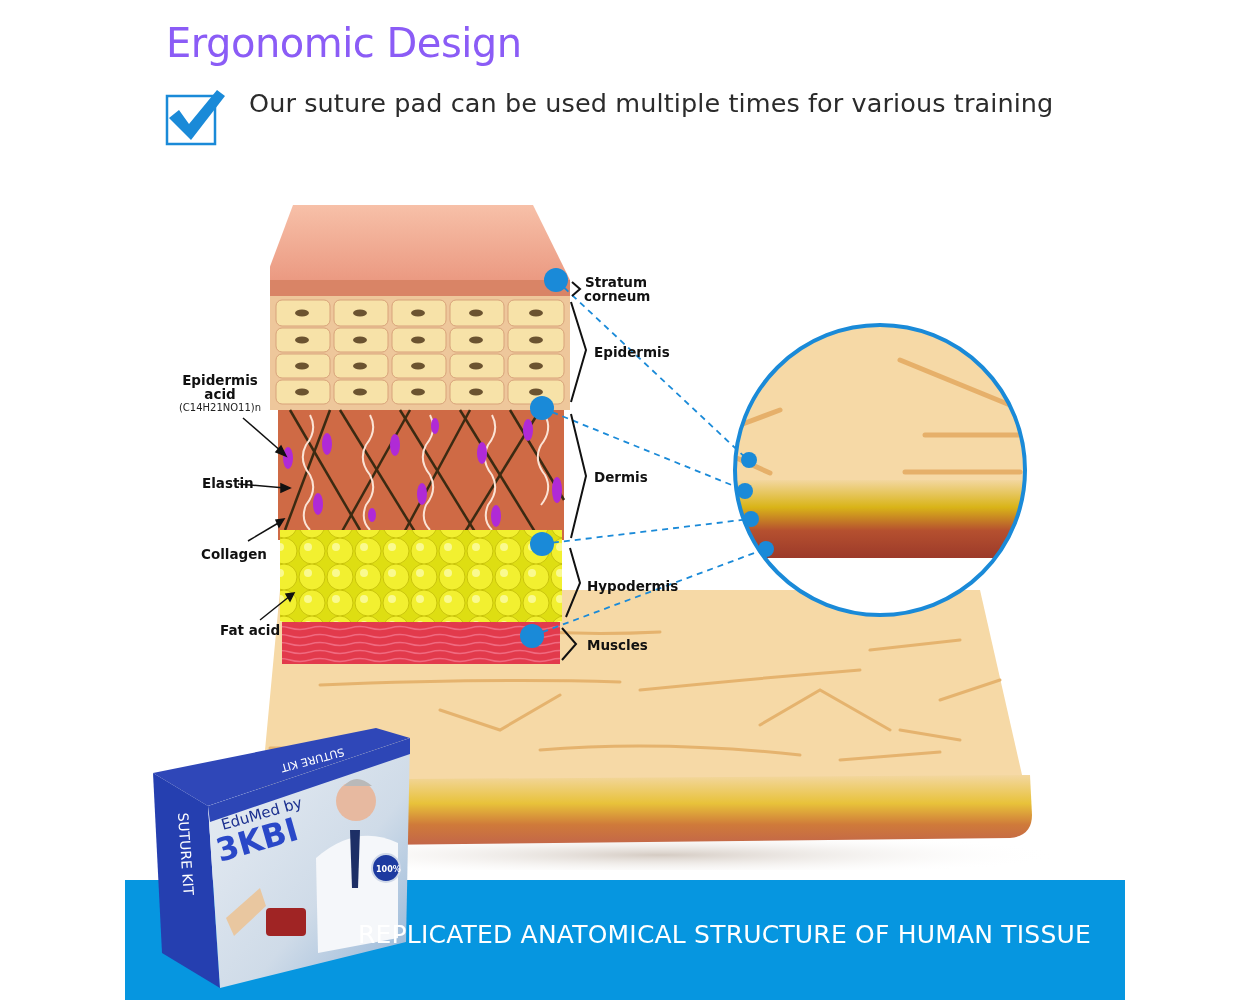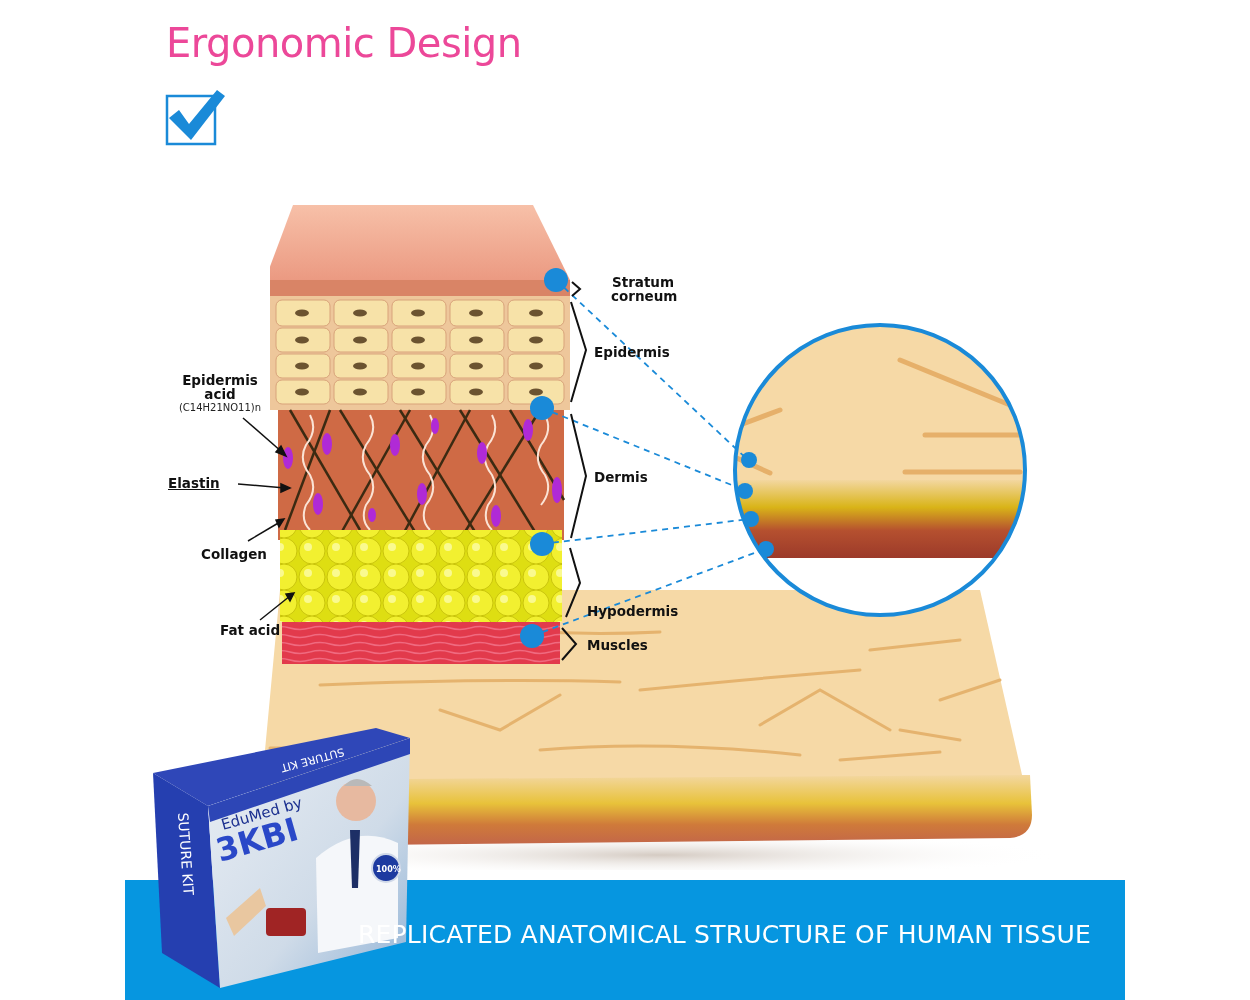--- a/index.html
+++ b/index.html
@@ -1,36 +1,37 @@
 <!DOCTYPE html>
 <html><head>
 <meta charset="utf-8">
 <style>
   html,body{margin:0;padding:0;background:#fff;}
   body{width:1250px;height:1000px;position:relative;overflow:hidden;font-family:"DejaVu Sans","Liberation Sans",sans-serif;}
   .abs{position:absolute;}
-  .title{left:166px;top:20px;font-size:40px;color:#ec4899;font-weight:normal;letter-spacing:-0.5px;}
+  .title{left:166px;top:20px;font-size:40px;color:#8b5cf6;font-weight:normal;letter-spacing:-0.5px;}
   .check{left:165px;top:88px;width:60px;height:60px;}
   .desc{left:249px;top:86px;width:880px;font-size:25.5px;line-height:35px;color:#2b2b2b;letter-spacing:0.1px;}
   .lbl{font-size:13.5px;font-weight:bold;color:#111;line-height:14px;}
   .lbl-sm{font-size:10px;font-weight:normal;color:#222;}
   .banner{left:125px;top:880px;width:1000px;height:120px;background:#0696e0;}
   .banner-text{left:358px;top:920px;font-size:25px;color:#fff;letter-spacing:0.2px;}
 </style>
 </head>
 <body>
 
 <div class="abs title">Ergonomic Design</div>
 
 <svg class="abs check" viewBox="0 0 60 60">
   <rect x="2" y="8" width="48" height="48" fill="#fff" stroke="#1a8ad8" stroke-width="2.5"></rect>
   <path d="M4 30 L14 22 L24 36 L52 2 L60 8 L26 52 Z" fill="#1a8ad8"></path>
 </svg>
 
 <div class="abs desc">
+  <div>Our suture pad can be used multiple times for various training</div>
 </div>
 
 <div class="abs banner"></div>
 
 <svg class="abs" style="left:240px;top:570px;" width="820" height="300" viewBox="0 0 820 300">
   <defs>
     <linearGradient id="padEdge" x1="0" y1="0" x2="0" y2="1">
       <stop offset="0" stop-color="#f3d7a0"></stop>
       <stop offset="0.4" stop-color="#e8c23a"></stop>
       <stop offset="0.7" stop-color="#cf7a3a"></stop>
@@ -228,31 +229,31 @@
     <line x1="260" y1="620" x2="290" y2="596"></line>
     <polygon points="294,593 286,594 290,601"></polygon>
   </g>
 </svg>
 
 <div class="abs lbl" style="left:165px;top:373px;width:110px;text-align:center;">
   <div>Epidermis</div>
   <div>acid</div>
   <div class="lbl-sm">(C14H21NO11)n</div>
 </div>
-<div class="abs lbl" style="left:168px;top:476px;text-decoration:underline;">Elastin</div>
+<div class="abs lbl" style="left:202px;top:476px;">Elastin</div>
 <div class="abs lbl" style="left:201px;top:547px;">Collagen</div>
 <div class="abs lbl" style="left:220px;top:623px;">Fat acid</div>
 
-<div class="abs lbl" style="left:611px;top:275px;text-align:center;width:64px;">
+<div class="abs lbl" style="left:584px;top:275px;text-align:center;width:64px;">
   <div>Stratum</div>
   <div>corneum</div>
 </div>
 <div class="abs lbl" style="left:594px;top:345px;">Epidermis</div>
 <div class="abs lbl" style="left:594px;top:470px;text-align:right;">Dermis</div>
-<div class="abs lbl" style="left:587px;top:579px;margin-top:25px;">Hypodermis</div>
+<div class="abs lbl" style="left:587px;top:579px;">Hypodermis</div>
 <div class="abs lbl" style="left:587px;top:638px;">Muscles</div>
 
 <svg class="abs" style="left:148px;top:728px;" width="270" height="272" viewBox="0 0 270 272">
   <defs>
     <linearGradient id="frontFace" x1="0" y1="0" x2="1" y2="1">
       <stop offset="0" stop-color="#e9eef4"></stop>
       <stop offset="0.6" stop-color="#cfdbe8"></stop>
       <stop offset="1" stop-color="#8fb2d6"></stop>
     </linearGradient>
   </defs>

